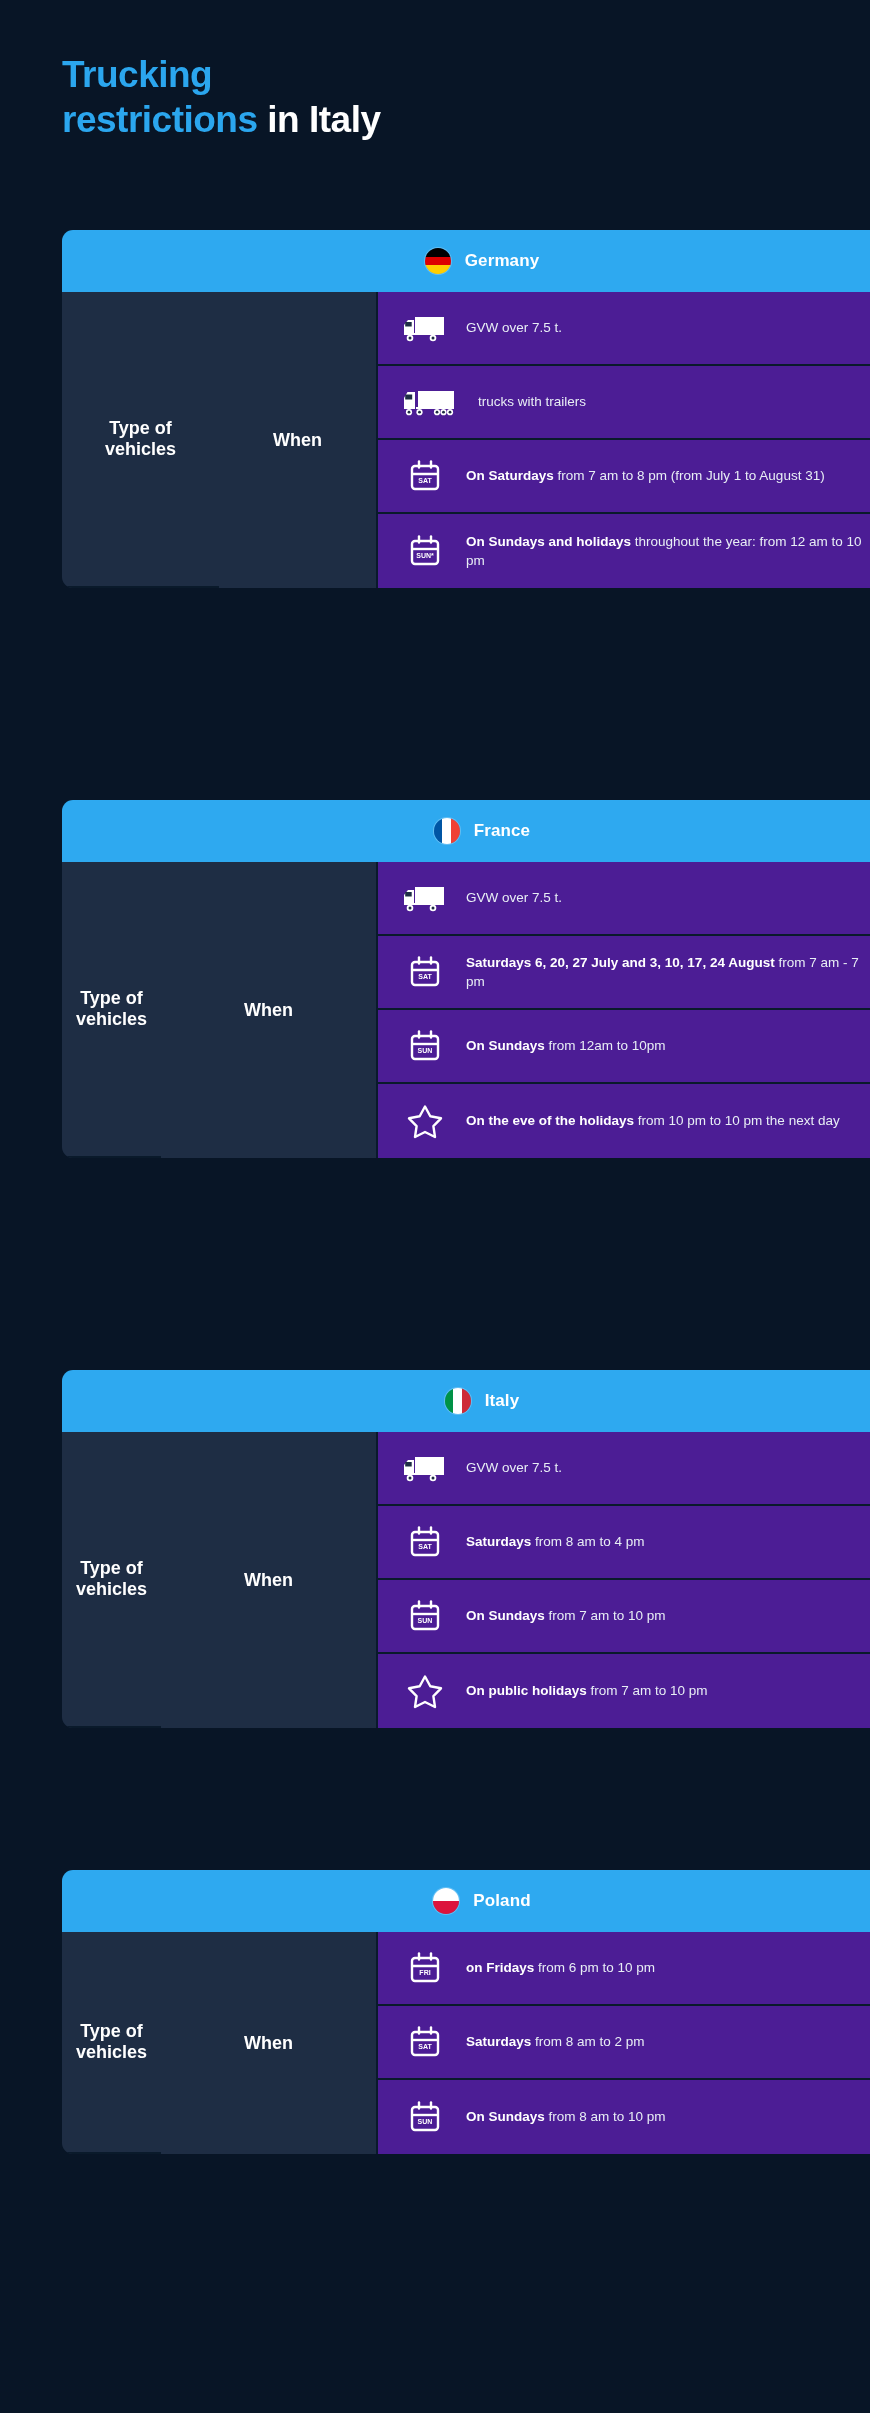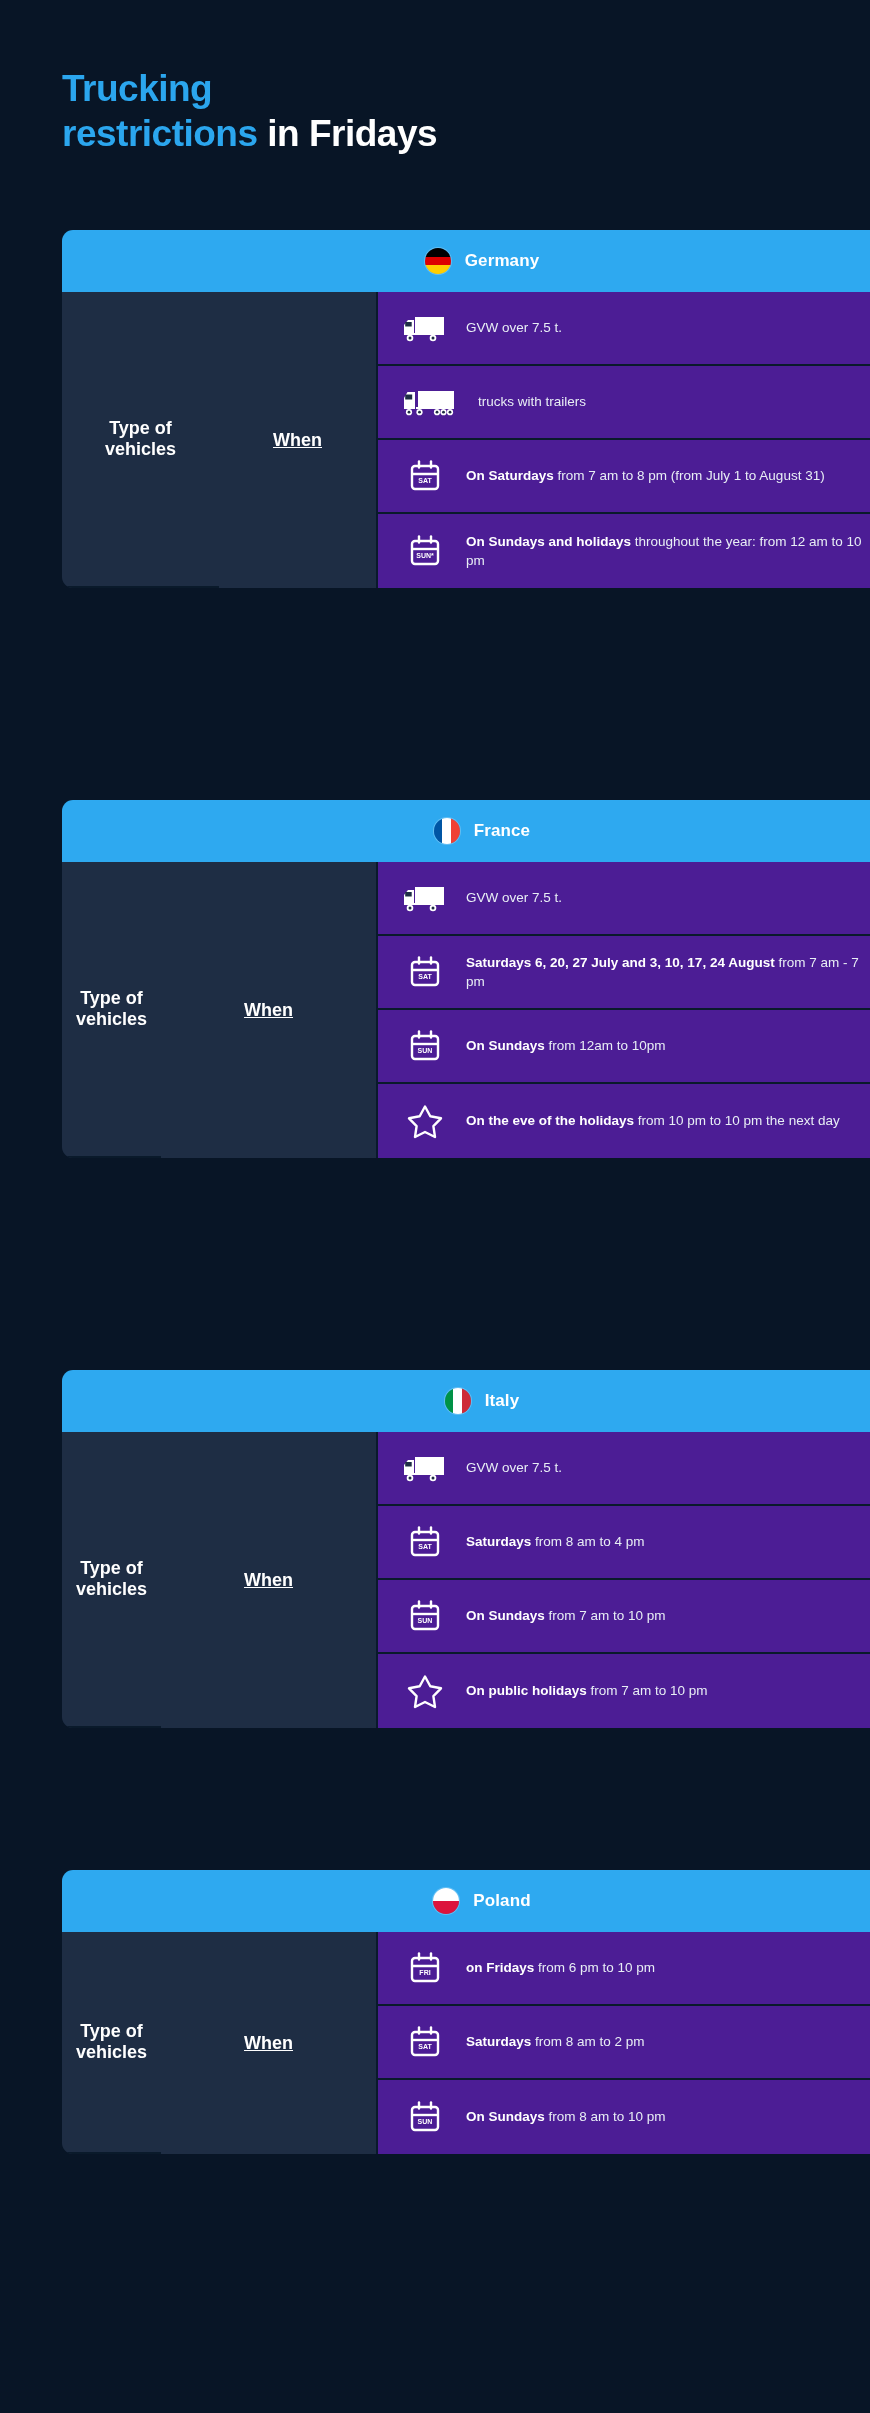--- a/index.html
+++ b/index.html
@@ -21,21 +21,21 @@
     position:relative;
     width:870px;
     height:2413px;
     padding:0;
   }
 
   
   .title {
     position:absolute;
     left:62px;
-    top:66px;
+    top:52px;
     font-size:37px;
     font-weight:bold;
     line-height:1.22;
     letter-spacing:-0.5px;
     width:700px;
   }
   .t-blue { color:#2BA6EE; }
   .t-white { color:#ffffff; }
 
   
@@ -94,21 +94,21 @@
     align-items:center;
     justify-content:center;
     padding:8px 14px;
     text-align:center;
     font-size:18px;
     font-weight:bold;
     color:#ffffff;
     border-bottom:2px solid #0a1a2b;
     flex:1;
   }
-  .lcell:last-child { border-bottom:none;text-decoration:underline; }
+  .lcell:last-child { border-bottom:none; }
 
   .rcell {
     display:flex;
     align-items:center;
     gap:18px;
     padding:14px 22px 14px 24px;
     border-bottom:2px solid #0a1a2b;
     border-left:2px solid #0a1a2b;
     min-height:74px;
   }
@@ -137,21 +137,21 @@
     font-family:"Liberation Sans", sans-serif;
   }
 </style>
 </head>
 <body>
 
 <div class="page">
 
   <div class="title">
     <span class="t-blue">Trucking</span><br>
-    <span class="t-blue">restrictions</span><span class="t-white"> in Fridays</span>
+    <span class="t-blue">restrictions</span><span class="t-white"> in Italy</span>
   </div>
 
   <div id="countries-root">
       <div class="country" style="top:230px">
         <div class="c-header">
           <div class="flag">
             <div class="flag-h">
               <span style="background:#000000"></span>
               <span style="background:#DD0000"></span>
               <span style="background:#FFCE00"></span>

